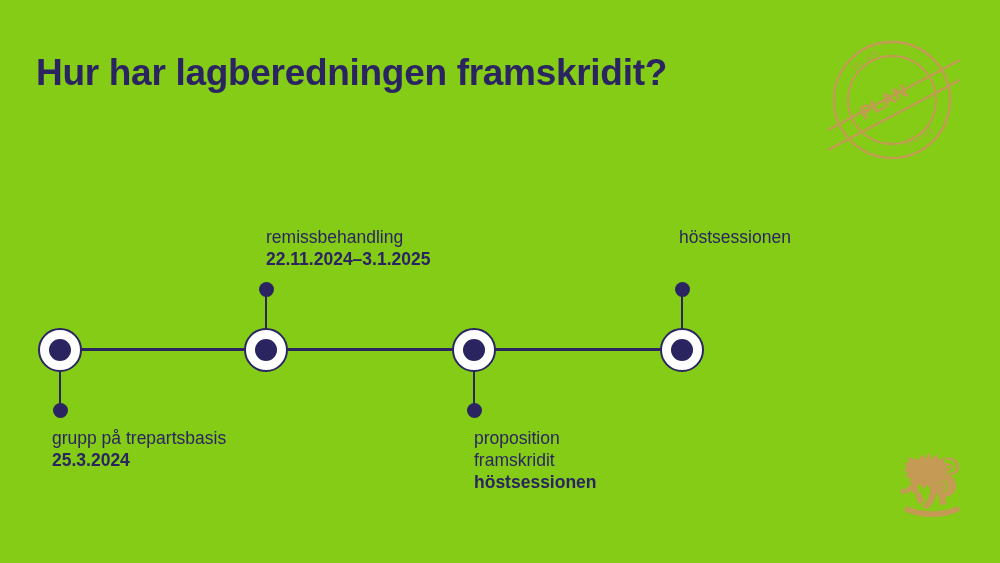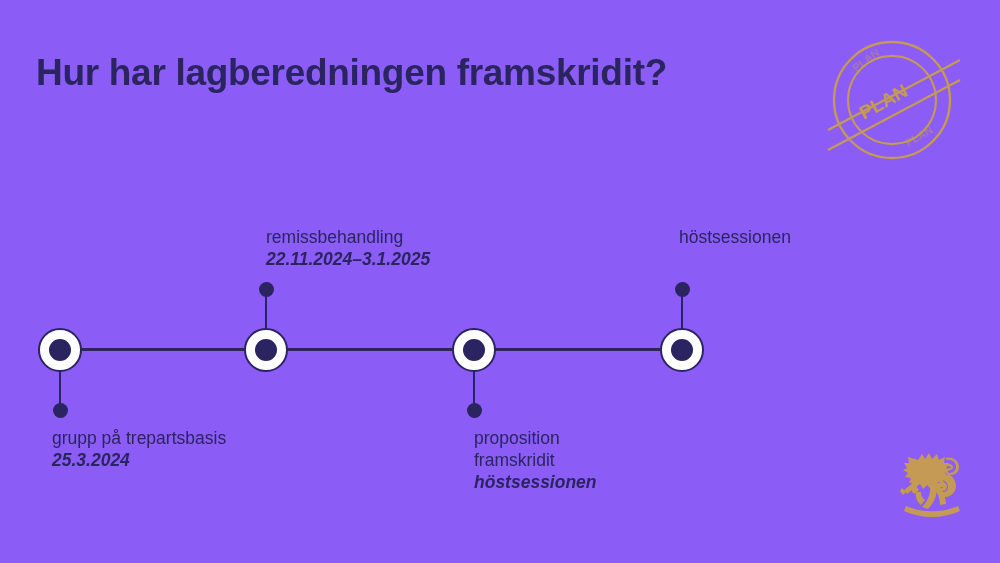--- a/index.html
+++ b/index.html
@@ -10,21 +10,21 @@
     width: 1000px;
     height: 563px;
     background: #ffffff;
     font-family: "Liberation Sans", sans-serif;
     overflow: hidden;
   }
   .slide {
     position: relative;
     width: 1000px;
     height: 563px;
-    background: #8b5cf6;
+    background: #84cc16;
   }
 
   
   .title {
     position: absolute;
     left: 36px;
     top: 52px;
     font-size: 37px;
     font-weight: bold;
     color: #2a2560;
@@ -112,21 +112,21 @@
 
   
   .label {
     position: absolute;
     color: #2a2560;
     font-size: 17.5px;
     line-height: 22px;
     white-space: nowrap;
   }
   .label .reg  { font-weight: normal; display: block; }
-  .label .bold { font-weight: bold;   display: block; font-style: italic; }
+  .label .bold { font-weight: bold;   display: block; }
 </style>
 </head>
 <body>
 
 <div class="slide">
 
   <div class="title">Hur har lagberedningen framskridit?</div>
 
   <div class="stamp">
     <svg viewBox="0 0 160 140" width="160" height="140" aria-hidden="true">

